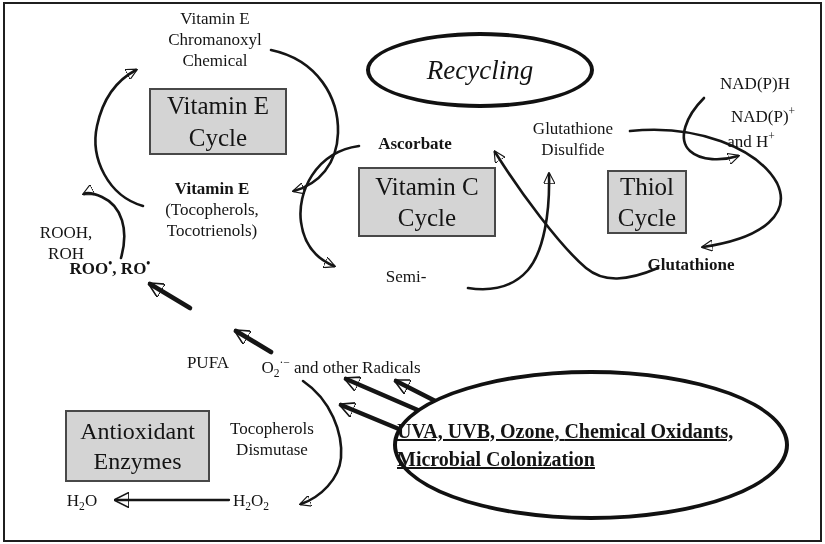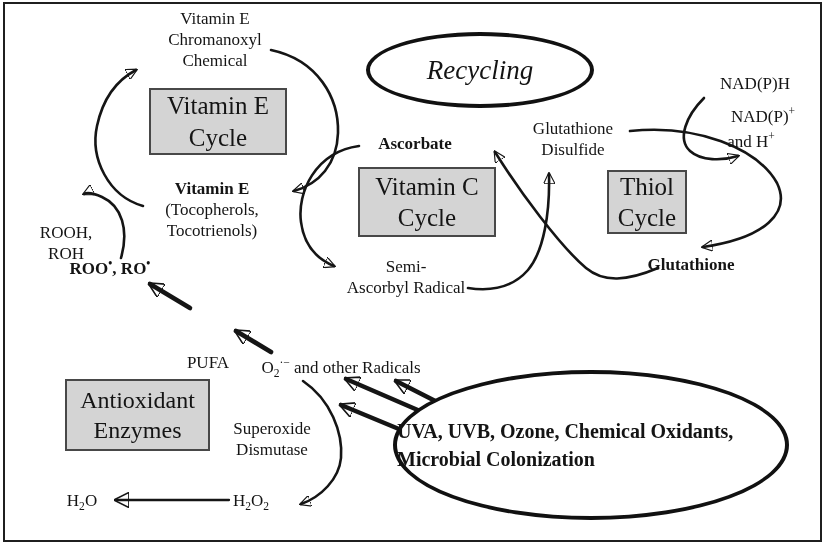--- a/index.html
+++ b/index.html
@@ -23,21 +23,21 @@
     display:flex; flex-direction:column; align-items:center; justify-content:center;
     font-size:25px; line-height:1.25; text-align:center;
   }
   .ellipse {
     position:absolute; box-sizing:border-box; border-radius:50%;
     border:4px solid #111; background:#fff;
     display:flex; flex-direction:column; align-items:center; justify-content:center;
     text-align:left;
   }
   .recycling-text { font-style:italic; font-size:27px; }
-  .stressor-text { font-weight:bold; font-size:20px; line-height:1.42; }
+  .stressor-text { font-weight:bold; font-size:20px; line-height:1.42;text-decoration:underline; }
   .sup { vertical-align:super; font-size:0.68em; }
   .sub { vertical-align:sub; font-size:0.68em; }
   svg.wires { position:absolute; left:0; top:0; pointer-events:none; }
   svg.wires path { stroke:#151515; fill:none; stroke-linecap:round; }
   .thin { stroke-width:2.6; }
   .boldline { stroke-width:4.6; }
   .flat { stroke-width:2.3; }
 </style>
 </head>
 <body>
@@ -90,21 +90,21 @@
     <span>Cycle</span>
   </div>
   <div class="box" style="left:358px; top:167px; width:138px; height:70px;">
     <span>Vitamin C</span>
     <span>Cycle</span>
   </div>
   <div class="box" style="left:588px; top:170px; width:80px; height:64px;margin-left:19px;">
     <span>Thiol</span>
     <span>Cycle</span>
   </div>
-  <div class="box" style="left:65px; top:379px; width:145px; height:72px; font-size:24px;">
+  <div class="box" style="left:65px; top:410px; width:145px; height:72px; font-size:24px;">
     <span>Antioxidant</span>
     <span>Enzymes</span>
   </div>
 
   <div class="lbl" style="left:215px; top:40px;">
     <span class="line">Vitamin E</span>
     <span class="line">Chromanoxyl</span>
     <span class="line">Chemical</span>
   </div>
 
@@ -127,29 +127,28 @@
 
   <div class="lbl" style="left:66px; top:219px;margin-top:24px;">
     <span class="line">ROOH,</span>
     <span class="line">ROH</span>
   </div>
 
   <div class="lbl bold" style="left:110px; top:268px;"><span>ROO</span><span class="sup">•</span><span>, RO</span><span class="sup">•</span></div>
 
   <div class="lbl" style="left:406px; top:277px;">
     <span class="line">Semi-</span>
-    <span class="line">Ascorbyl Radical</span>
   </div>
 
   <div class="lbl bold" style="left:691px; top:265px;">Glutathione</div>
 
   <div class="lbl" style="left:208px; top:325px;margin-top:38px;">PUFA</div>
 
   <div class="lbl" style="left:341px; top:369px;"><span>O</span><span class="sub">2</span><span class="sup">·−</span><span> and other Radicals</span></div>
 
   <div class="lbl" style="left:272px; top:439px;">
-    <span class="line">Superoxide</span>
+    <span class="line">Tocopherols</span>
     <span class="line">Dismutase</span>
   </div>
 
   <div class="lbl" style="left:82px; top:502px;"><span>H</span><span class="sub">2</span><span>O</span></div>
   <div class="lbl" style="left:251px; top:502px;"><span>H</span><span class="sub">2</span><span>O</span><span class="sub">2</span></div>
 </div>
 
 </body></html>

